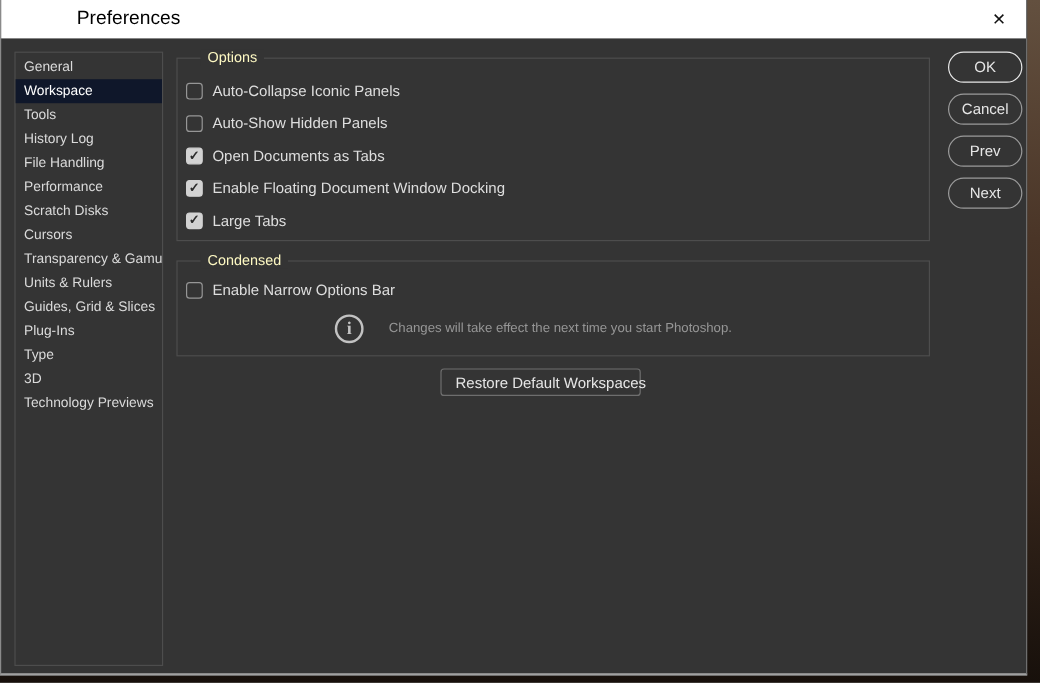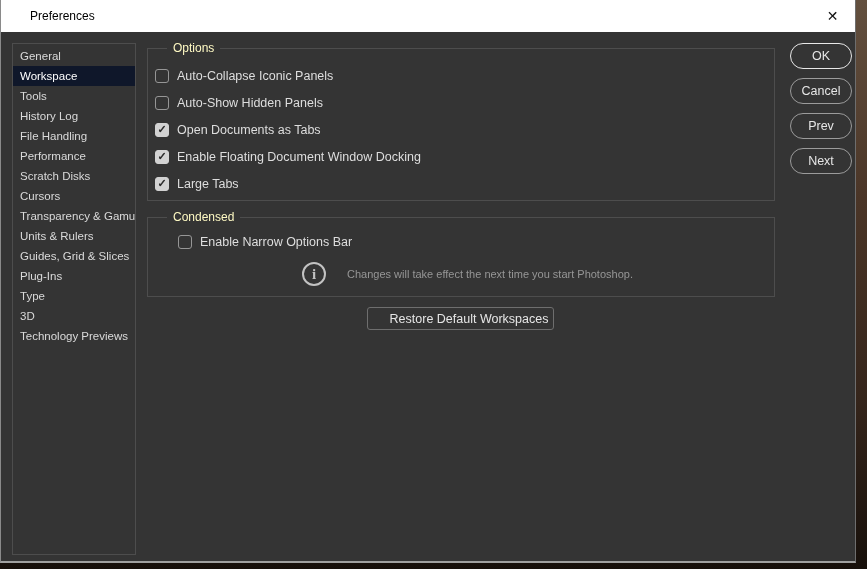--- a/index.html
+++ b/index.html
@@ -13,41 +13,41 @@
     background: #343434;
     border-left: 1px solid #8a8a8a;
     border-right: 1px solid #6e6e6e;
     border-bottom: 2px solid #a0a0a0;
   }
   .titlebar {
     position: absolute; left: 0; top: 0; width: 100%; height: 32px;
     background: #ffffff; color: #000000;
     display: flex; align-items: center;
   }
-  .titlebar-title { font-size: 12px; padding-left: 29px; }
+  .titlebar-title { font-size: 16px; padding-left: 39px; margin-left: 24px; }
   .close-btn {
     position: absolute; right: 0; top: 0; width: 45px; height: 32px;
     display: flex; align-items: center; justify-content: center;
     font-size: 14px; color: #111; cursor: default;
   }
   .sidebar {
     position: absolute; left: 11px; top: 43px; width: 124px; height: 512px;
     border: 1px solid #4d4d4d; background: #343434; padding-top: 2px;
   }
   .side-item {
     height: 20px; line-height: 20px; font-size: 11.5px; color: #dadada;
     padding-left: 7px; white-space: nowrap; overflow: hidden;
   }
   .side-item.selected { background: #0f172a; color: #ffffff; }
   .group {
     position: absolute; left: 146px; width: 628px;
     border: 1px solid #4d4d4d;
   }
   .group-options { top: 48px; height: 153px; }
-  .group-condensed { top: 217px; height: 80px; padding-left: 23px; }
+  .group-condensed { top: 217px; height: 80px; }
   .legend {
     position: absolute; top: -8px; left: 19px;
     background: #343434; padding: 0 6px;
     font-size: 12px; color: #fef9c3;
   }
   .rows-options { padding: 13px 0 0 7px; }
   .rows-condensed { padding: 10px 0 0 7px; }
   .cb-row { height: 27px; display: flex; align-items: center; }
   .cb {
     width: 14px; height: 14px; border-radius: 3px;
@@ -61,21 +61,21 @@
   .notice { display: flex; align-items: center; margin-top: 7px; margin-left: 124px; }
   .info-icon {
     width: 24px; height: 24px; border-radius: 50%;
     border: 2px solid #c2c2c2; color: #c2c2c2;
     display: flex; align-items: center; justify-content: center;
     font-size: 15px; font-weight: bold; font-family: "Liberation Serif", serif;
     flex: 0 0 auto;
   }
   .notice-text { margin-left: 21px; font-size: 11px; color: #969696; white-space: nowrap; }
   .restore-btn {
-    position: absolute; left: 366px; top: 307px; width: 187px; height: 23px;
+    position: absolute; left: 366px; top: 307px; width: 167px; height: 23px;
     background: #343434; border: 1px solid #6e6e6e; border-radius: 3px;
     color: #e6e6e6; font-size: 12.5px; font-family: "Liberation Sans", sans-serif;
     display: flex; align-items: center; justify-content: center; white-space: nowrap; padding-left: 17px;
   }
   .pill-btn {
     position: absolute; left: 789px; width: 62px; height: 26px;
     background: #343434; border: 1px solid #9b9b9b; border-radius: 13px;
     color: #e6e6e6; font-size: 12.5px; font-family: "Liberation Sans", sans-serif;
     display: flex; align-items: center; justify-content: center;
   }

